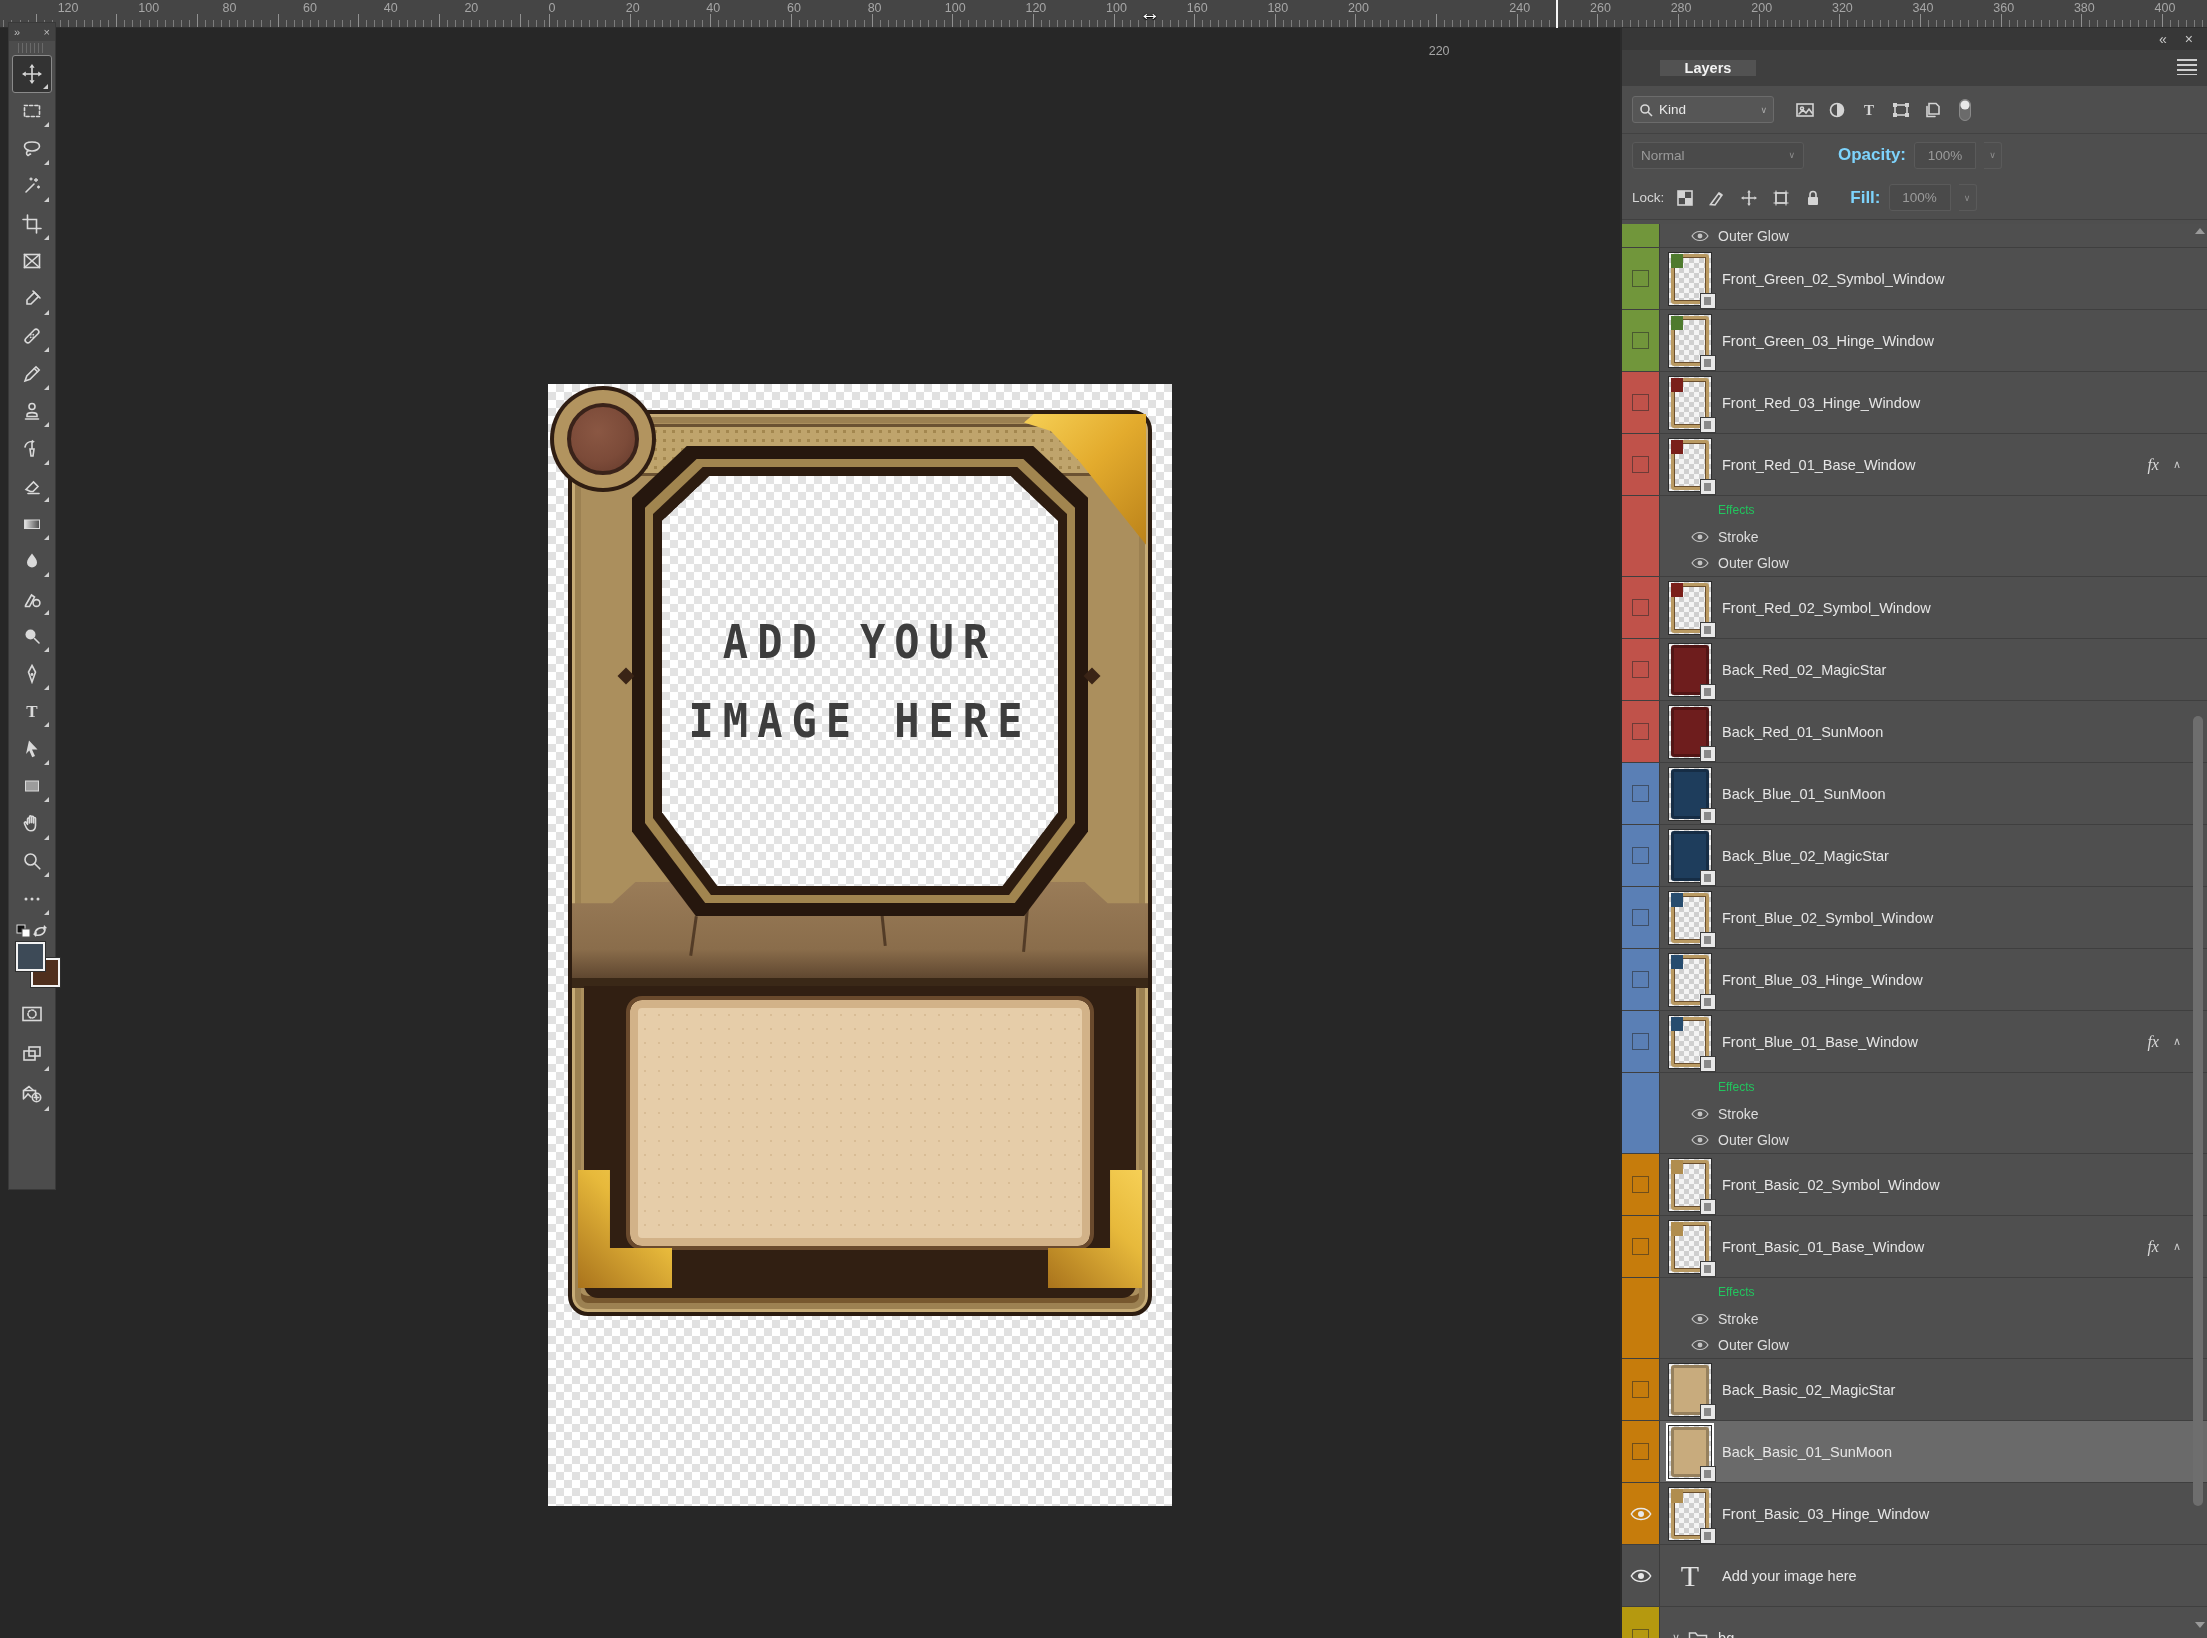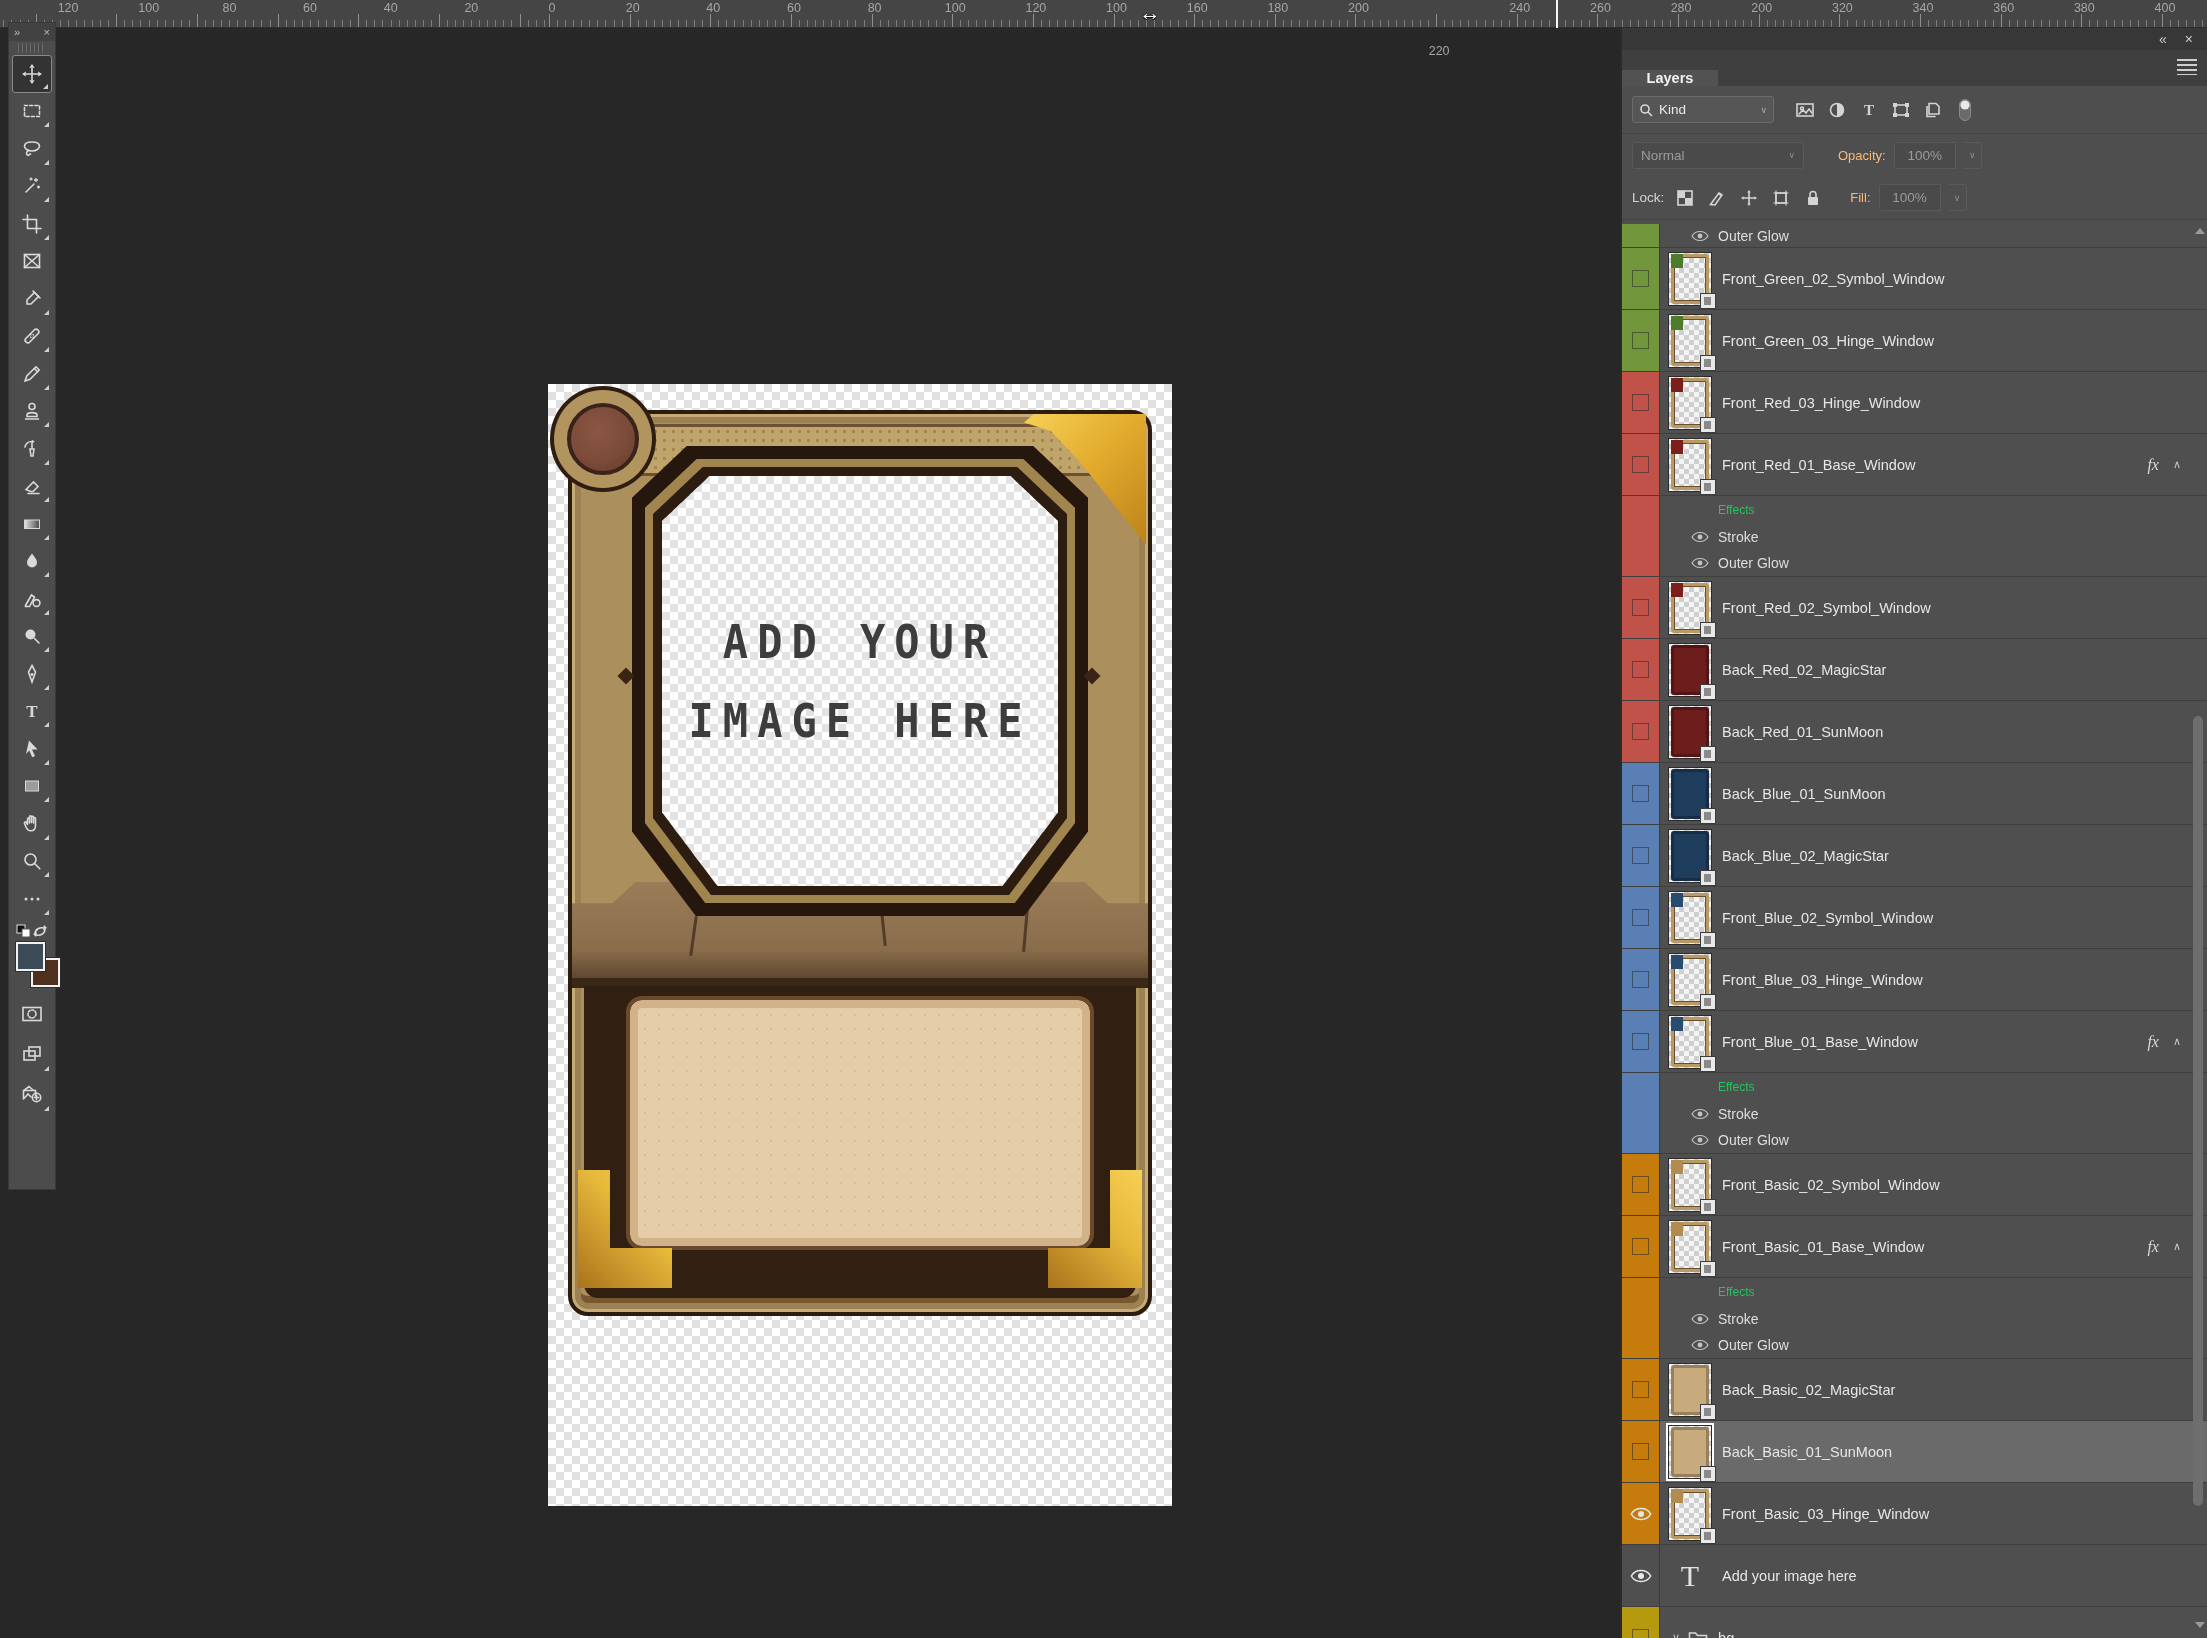--- a/index.html
+++ b/index.html
@@ -92,36 +92,36 @@
   .gold-corner{width:94px;height:118px;z-index:5;background:linear-gradient(45deg,#a9731c,#e7b93b 60%,#f6d056);}
   #gold-bl{left:30px;top:786px;clip-path:polygon(0 0,34% 0,34% 66%,100% 66%,100% 100%,0 100%);}
   #gold-br{right:30px;top:786px;clip-path:polygon(66% 0,100% 0,100% 100%,0 100%,0 66%,66% 66%);}
   .diamond{width:12px;height:12px;background:#3a2416;transform:rotate(45deg);z-index:5;}
 
   
   #layers-panel{position:absolute;left:1620px;top:28px;width:587px;height:1610px;background:#4e4e4e;
      border-left:2px solid #2b2b2b;z-index:7;}
   #panel-topbar{height:22px;background:#373737;display:flex;justify-content:flex-end;align-items:center;
      gap:18px;padding:0 14px;color:#c9c9c9;font-size:14px;}
-  #tab-row{height:36px;background:#3f3f3f;display:flex;align-items:flex-end;position:relative;}
+  #tab-row{height:36px;background:#3f3f3f;display:flex;align-items:center;position:relative;padding-left:38px;}
   #layers-tab{width:96px;background:#525252;color:#f2f2f2;font-size:14.5px;font-weight:bold;
      display:flex;align-items:center;justify-content:center;}
   #panel-menu{position:absolute;right:10px;top:9px;width:20px;height:16px;color:#cfcfcf;
      background:repeating-linear-gradient(#cfcfcf 0 2px,transparent 2px 5px);}
   .ctl-row{display:flex;align-items:center;padding:0 10px;gap:8px;}
   #filter-row{height:48px;border-bottom:1px solid #424242;}
   #kind-select{width:142px;height:27px;background:#565656;border:1px solid #6b6b6b;border-radius:3px;
      display:flex;align-items:center;gap:6px;padding:0 6px;color:#e8e8e8;font-size:13.5px;}
   #kind-select .spacer{flex:1;}
   .filter-btn{width:30px;height:26px;display:flex;align-items:center;justify-content:center;color:#d4d4d4;}
   #blend-row{height:42px;}
   #blend-select{width:172px;height:27px;background:#4a4a4a;border:1px solid #5a5a5a;border-radius:3px;
      display:flex;align-items:center;padding:0 8px;color:#9b9b9b;font-size:13.5px;}
   #blend-select .spacer{flex:1;}
-  .dim-label{color:#fdba74;font-size:13px;}
+  .dim-label{color:#7dd3fc;font-size:17px;font-weight:bold;}
   .lit-label{color:#d6d6d6;font-size:13.5px;}
   .value-box{width:62px;height:27px;background:#4a4a4a;border:1px solid #5a5a5a;border-radius:3px 0 0 3px;
      display:flex;align-items:center;justify-content:center;color:#9b9b9b;font-size:13.5px;}
   .value-chev{width:18px;height:27px;border:1px solid #5a5a5a;border-left:none;border-radius:0 3px 3px 0;
      display:flex;align-items:center;justify-content:center;color:#8d8d8d;font-size:9px;}
   #lock-row{height:44px;border-bottom:1px solid #404040;}
   .lock-icon{width:26px;height:22px;display:flex;align-items:center;justify-content:center;color:#d4d4d4;}
   #rows{position:absolute;left:0;right:0;top:196px;bottom:0;overflow:hidden;background:#4b4b4b;}
 
   .layer-row{display:flex;align-items:center;height:62px;background:#4f4f4f;border-bottom:1px solid #3f3f3f;}

